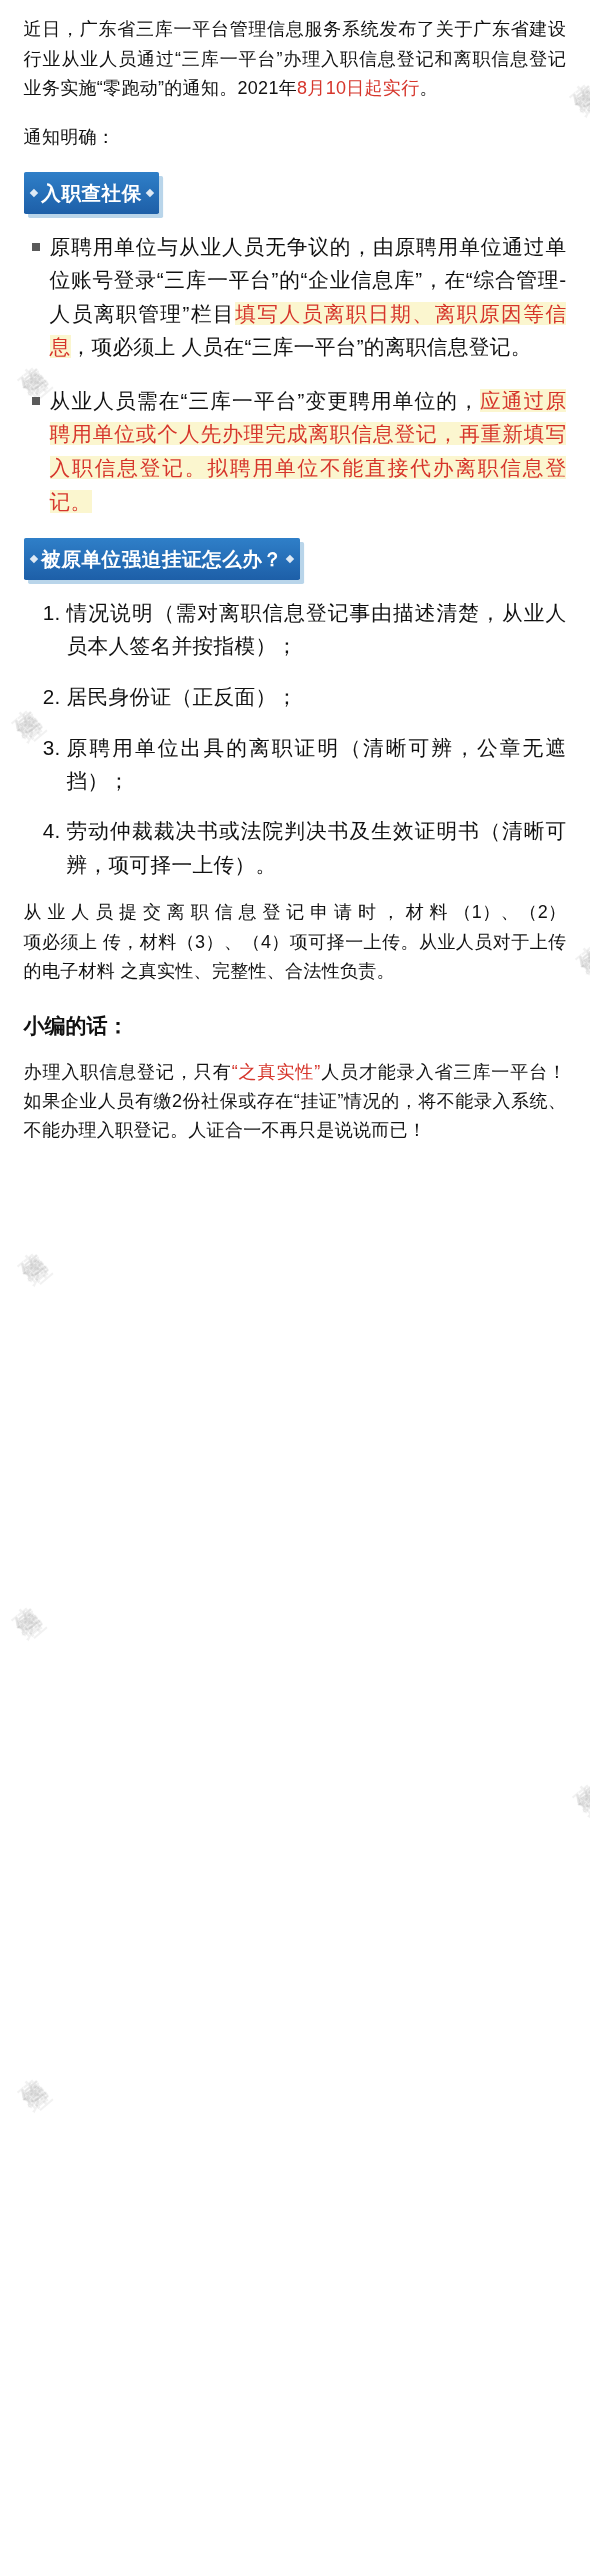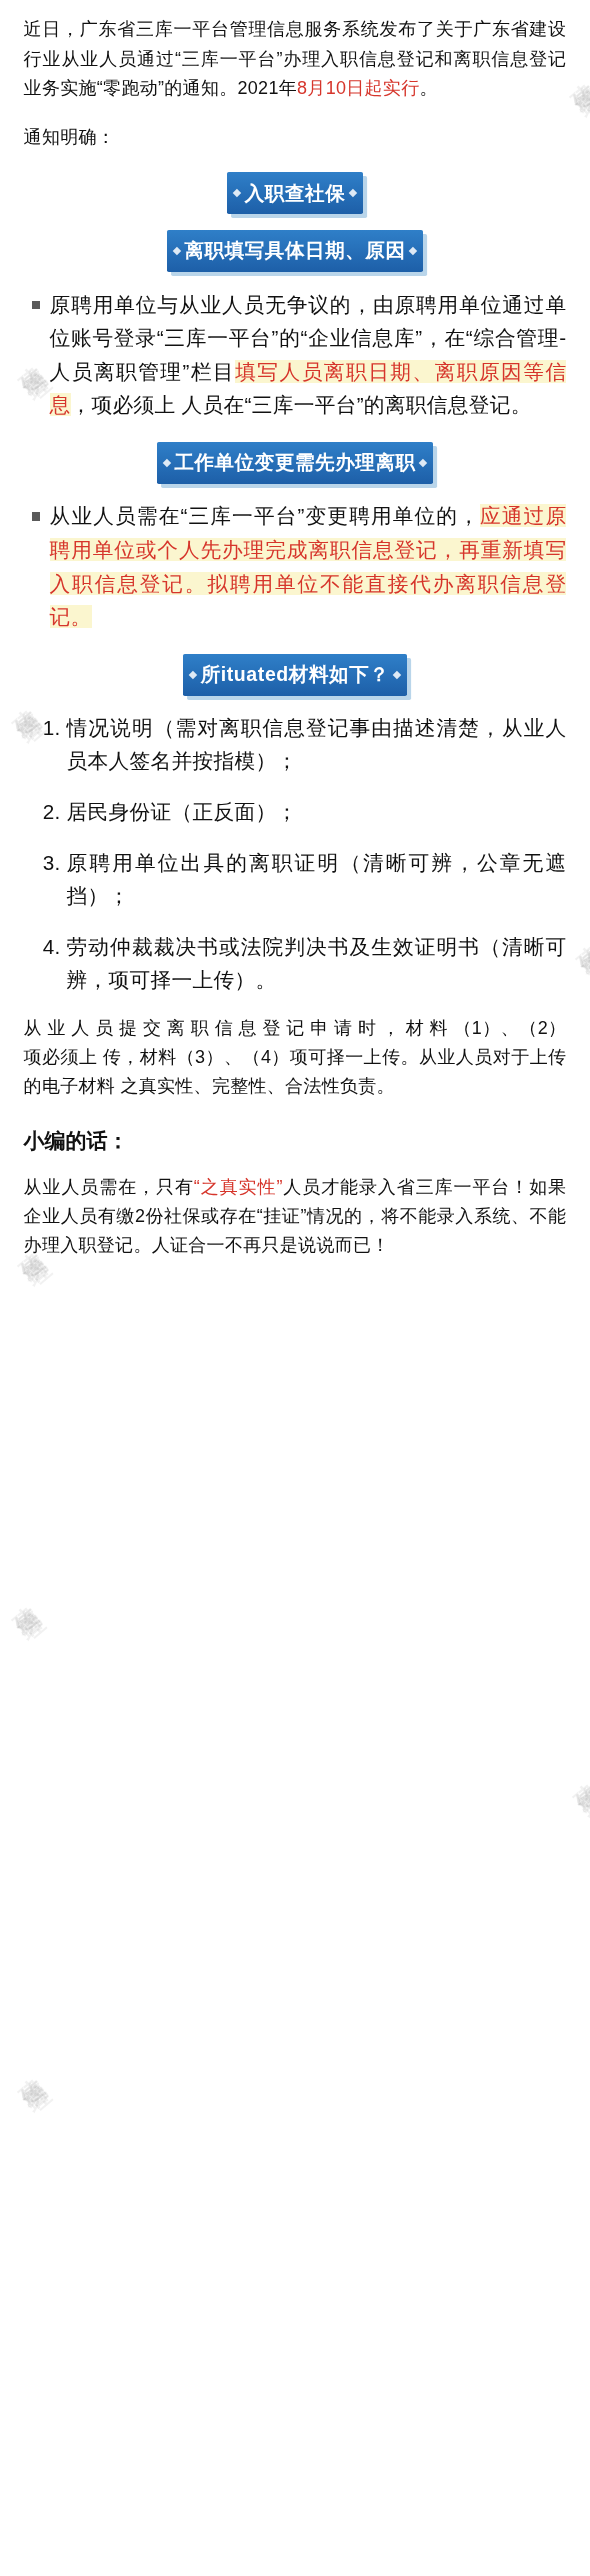--- a/index.html
+++ b/index.html
@@ -46,21 +46,21 @@
     letter-spacing: 0.3px;
     text-align: justify;
   }
   p.tight { margin-bottom: 15.4px; }
   .red { color: #d6352b; }
   .hl-red { color: #d6352b; background: #fbf6cf; }
 
   
   .banner-wrap {
     display: flex;
-    justify-content: center;
+    justify-content: flex-start;
     margin: 5.9px 0 15.4px 0;
   }
   .banner {
     position: relative;
     display: inline-block;
     padding: 7.7px 17.7px;
     background: linear-gradient(180deg, #2f7fc8 0%, #1d5fa8 100%);
     color: #ffffff;
     font-size: 19.5px;
     font-weight: bold;
@@ -140,54 +140,48 @@
     <p>
       <span>近日，广东省三库一平台管理信息服务系统发布了关于广东省建设行业从业人员通过“三库一平台”办理入职信息登记和离职信息登记业务实施“零跑动”的通知。2021年</span><span class="red">8月10日起实行</span><span>。</span>
     </p>
 
     <p>通知明确：</p>
 
     <div class="banner-wrap">
       <div class="banner">入职查社保</div>
     </div>
 
-    <div class="banner-wrap">
-      <div class="banner">离职填写具体日期、原因</div>
-    </div>
     <div class="sq-item">
       <div class="sq-bullet"></div>
       <div class="sq-text">
         <span>原聘用单位与从业人员无争议的，由原聘用单位通过单位账号登录“三库一平台”的“企业信息库”，在“综合管理-人员离职管理”栏目</span><span class="hl-red">填写人员离职日期、离职原因等信息</span><span>，项必须上 人员在“三库一平台”的离职信息登记。</span>
       </div>
     </div>
 
-    <div class="banner-wrap">
-      <div class="banner">工作单位变更需先办理离职</div>
-    </div>
     <div class="sq-item">
       <div class="sq-bullet"></div>
       <div class="sq-text">
         <span>从业人员需在“三库一平台”变更聘用单位的，</span><span class="hl-red">应通过原聘用单位或个人先办理完成离职信息登记，再重新填写入职信息登记。拟聘用单位不能直接代办离职信息登记。</span>
       </div>
     </div>
 
     <div class="banner-wrap">
-      <div class="banner">所ituated材料如下？</div>
+      <div class="banner">被原单位强迫挂证怎么办？</div>
     </div>
 
     <ol class="docs">
       <li>情况说明（需对离职信息登记事由描述清楚，从业人 员本人签名并按指模）；</li>
       <li>居民身份证（正反面）；</li>
       <li>原聘用单位出具的离职证明（清晰可辨，公章无遮挡）；</li>
       <li>劳动仲裁裁决书或法院判决书及生效证明书（清晰可 辨，项可择一上传）。</li>
     </ol>
 
     <p>从 业 人 员 提 交 离 职 信 息 登 记 申 请 时 ， 材 料 （1）、（2）项必须上 传，材料（3）、（4）项可择一上传。从业人员对于上传的电子材料 之真实性、完整性、合法性负责。</p>
 
     <div class="sub-title">小编的话：</div>
 
     <p class="tight">
-      <span>从业人员需在，只有</span><span class="red">“之真实性”</span><span>人员才能录入省三库一平台！如果企业人员有缴2份社保或存在“挂证”情况的，将不能录入系统、不能办理入职登记。人证合一不再只是说说而已！</span>
+      <span>办理入职信息登记，只有</span><span class="red">“之真实性”</span><span>人员才能录入省三库一平台！如果企业人员有缴2份社保或存在“挂证”情况的，将不能录入系统、不能办理入职登记。人证合一不再只是说说而已！</span>
     </p>
 
   </div>
 </div>
 
 
 </body></html>

